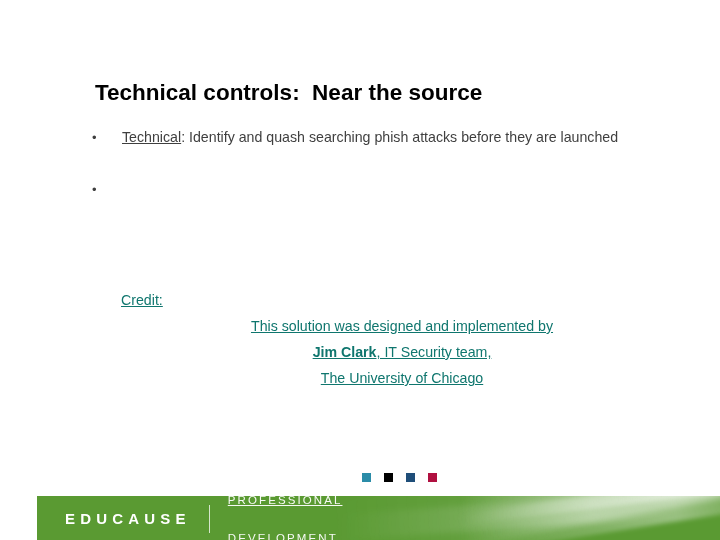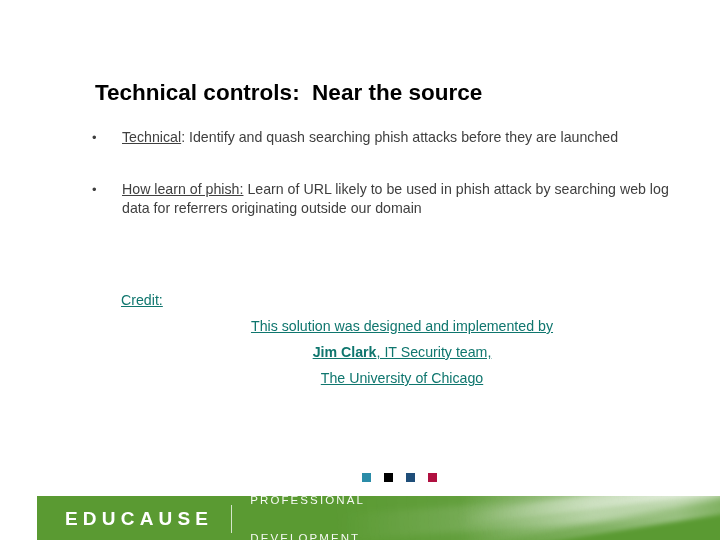--- a/index.html
+++ b/index.html
@@ -193,21 +193,21 @@
   .logo-wrap {
     position: absolute;
     left: 28px;
     top: 8px;
     display: flex;
     align-items: center;
     height: 30px;
   }
   .logo-educause {
     color: #ffffff;
-    font-size: 19px;
+    font-size: 15px;
     font-weight: bold;
     letter-spacing: 5.2px;
     line-height: 30px;
     white-space: pre;
   }
   .logo-divider {
     width: 1px;
     height: 28px;
     background: rgba(255,255,255,0.75);
     margin-left: 18px;
@@ -216,39 +216,39 @@
   .logo-pd {
     color: #ffffff;
     font-size: 11.5px;
     letter-spacing: 2.1px;
     line-height: 12.5px;
     white-space: pre;
     opacity: 0.95;
   }
   .logo-pd span {
     display: block;
+    text-decoration: underline;
   }
 </style>
 </head>
 <body>
 
 <div class="slide">
 
   <div class="slide-title" style="color: rgb(0, 0, 0);">Technical controls:  Near the source</div>
 
   <div class="body-area">
 
     <div class="bullet-row" style="color: rgb(63, 63, 63);">
       <span class="bullet-marker" style="color: rgb(63, 63, 63);">•</span>
       <span class="bullet-text"><span class="u">Technical</span><span>: Identify and quash searching phish attacks before they are launched</span></span>
     </div>
 
     <div class="bullet-row" style="color: rgb(63, 63, 63);">
       <span class="bullet-marker" style="color: rgb(63, 63, 63);">•</span>
-      <span class="bullet-text"><span class="u">How learn of phish:</span><span>  Learn of URL likely to be used in phish attack by searching web log data for referrers originating outside our domain</span></span>
     </div>
 
   </div>
 
   <div class="credit-block" style="color: #0f766e; text-decoration: underline;">
     <span class="credit-label"><span class="u">Credit</span><span>:</span></span>
 
     <span class="credit-lines">
       <span class="credit-line">This solution was designed and implemented by</span>
       <span class="credit-line"><span class="b">Jim Clark</span><span>, IT Security team,</span></span>

